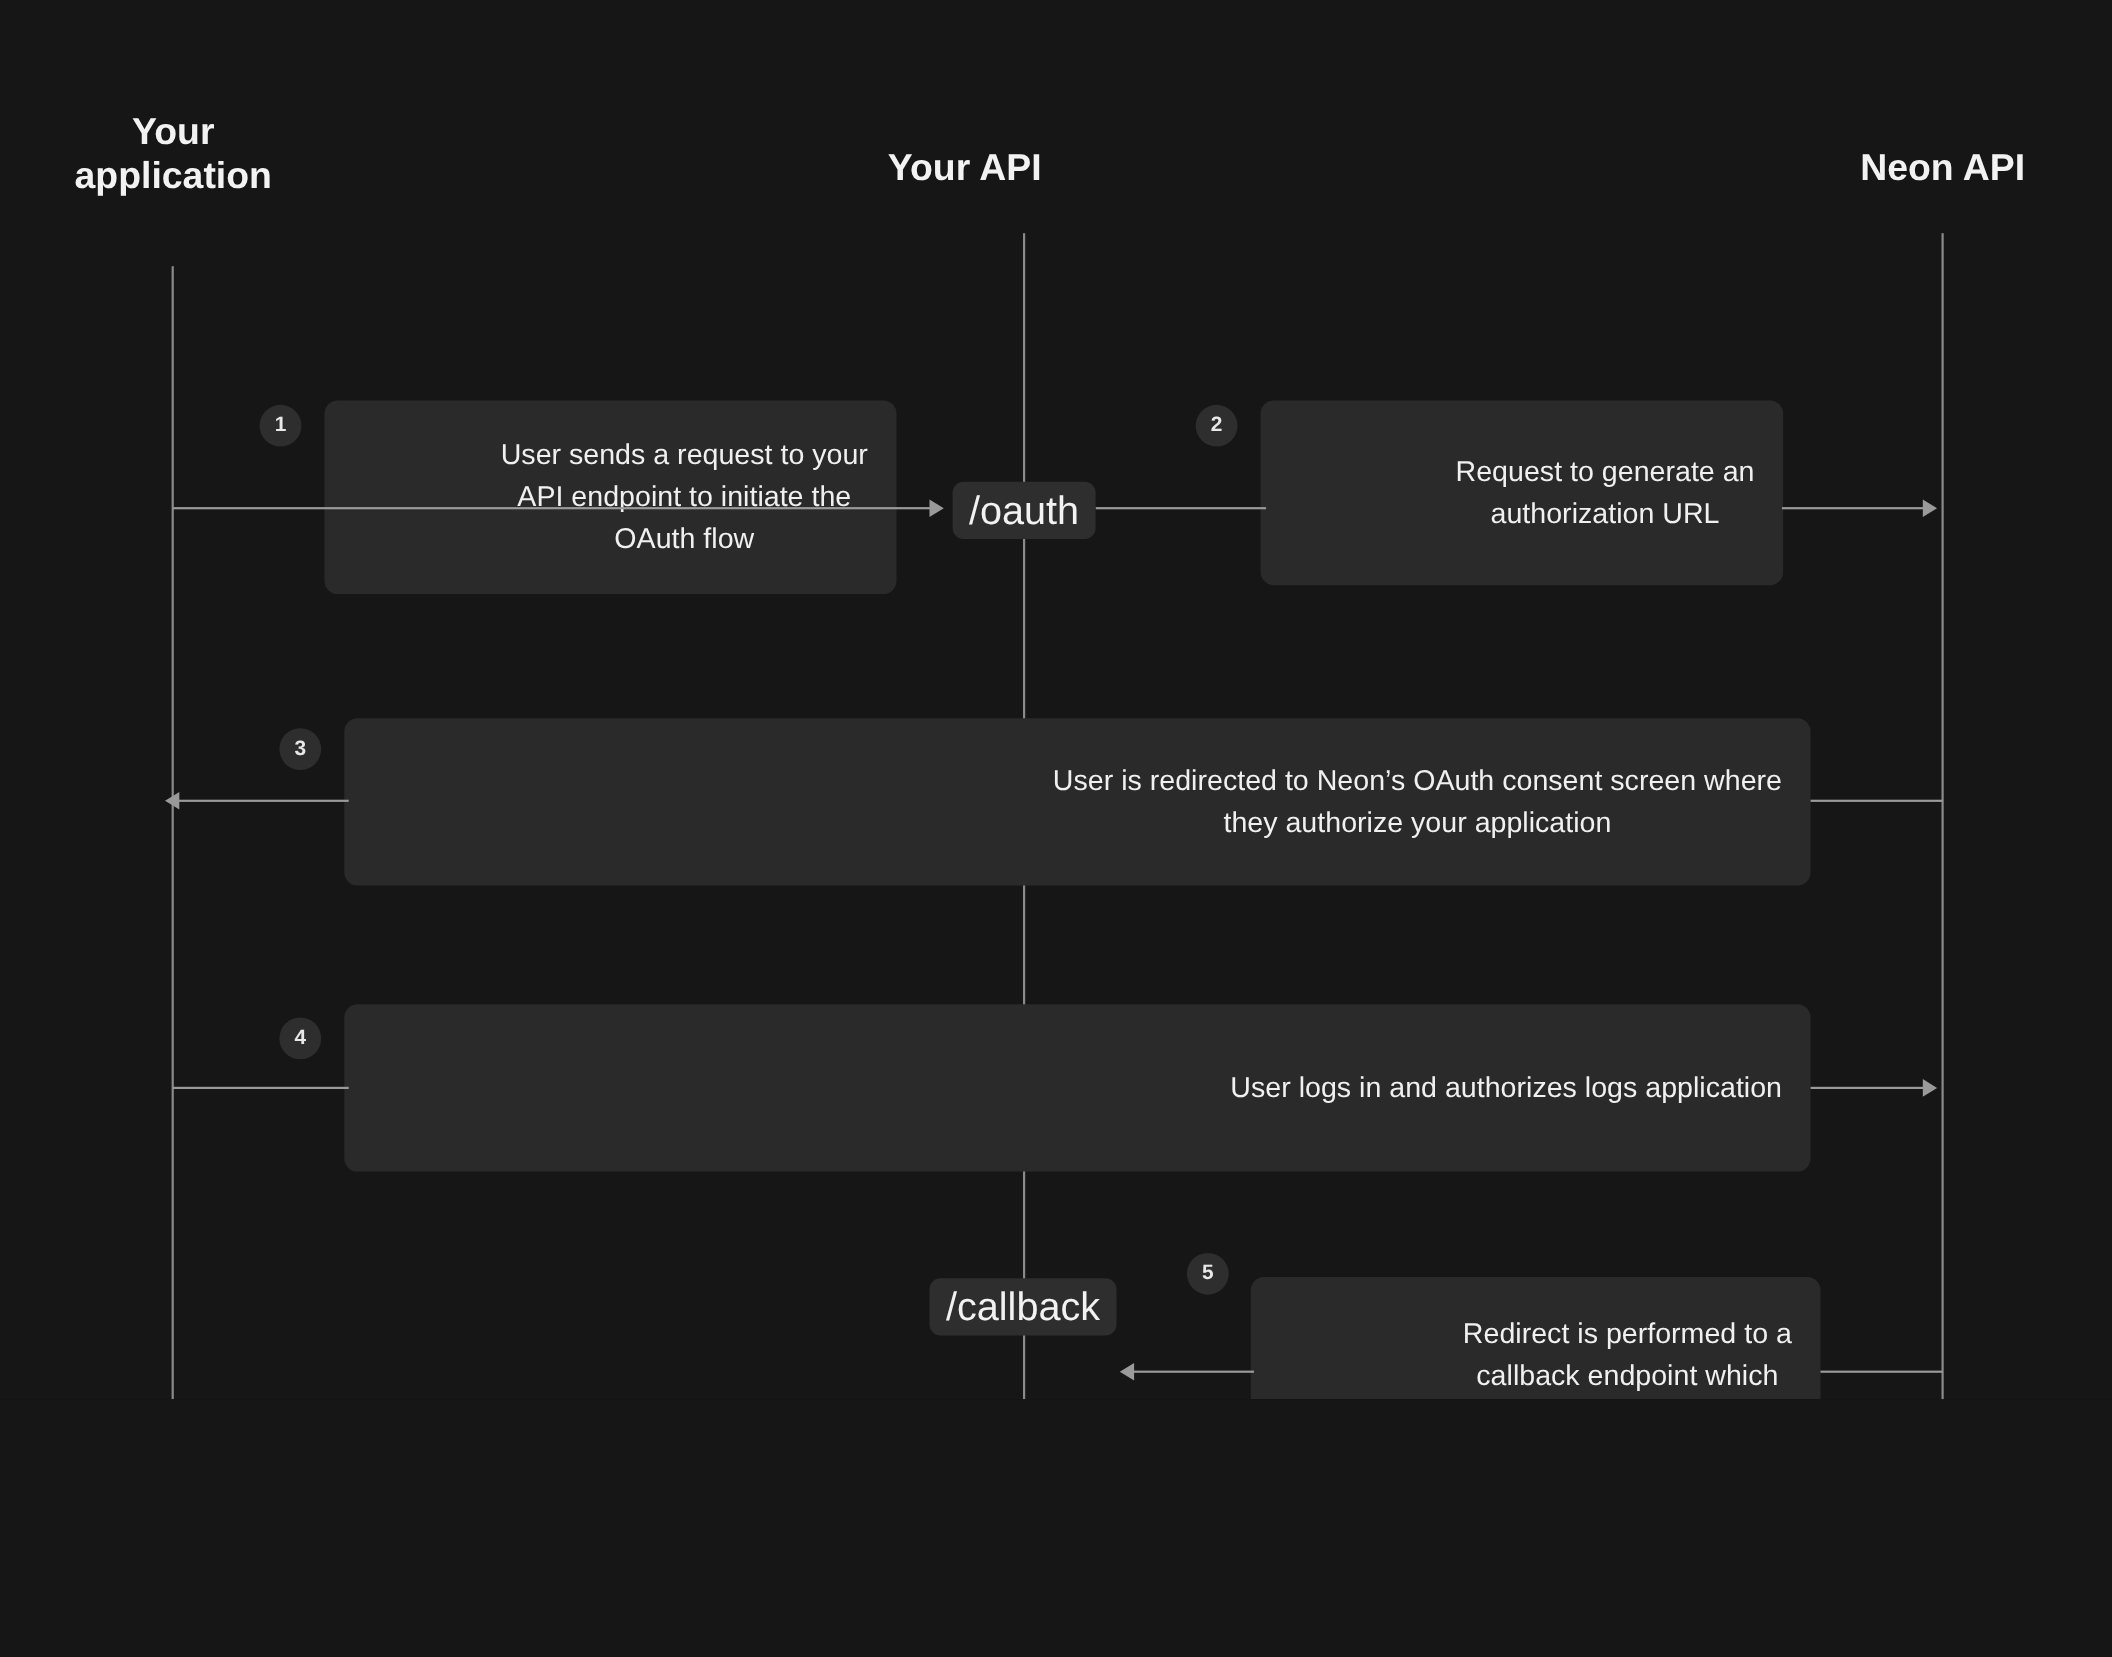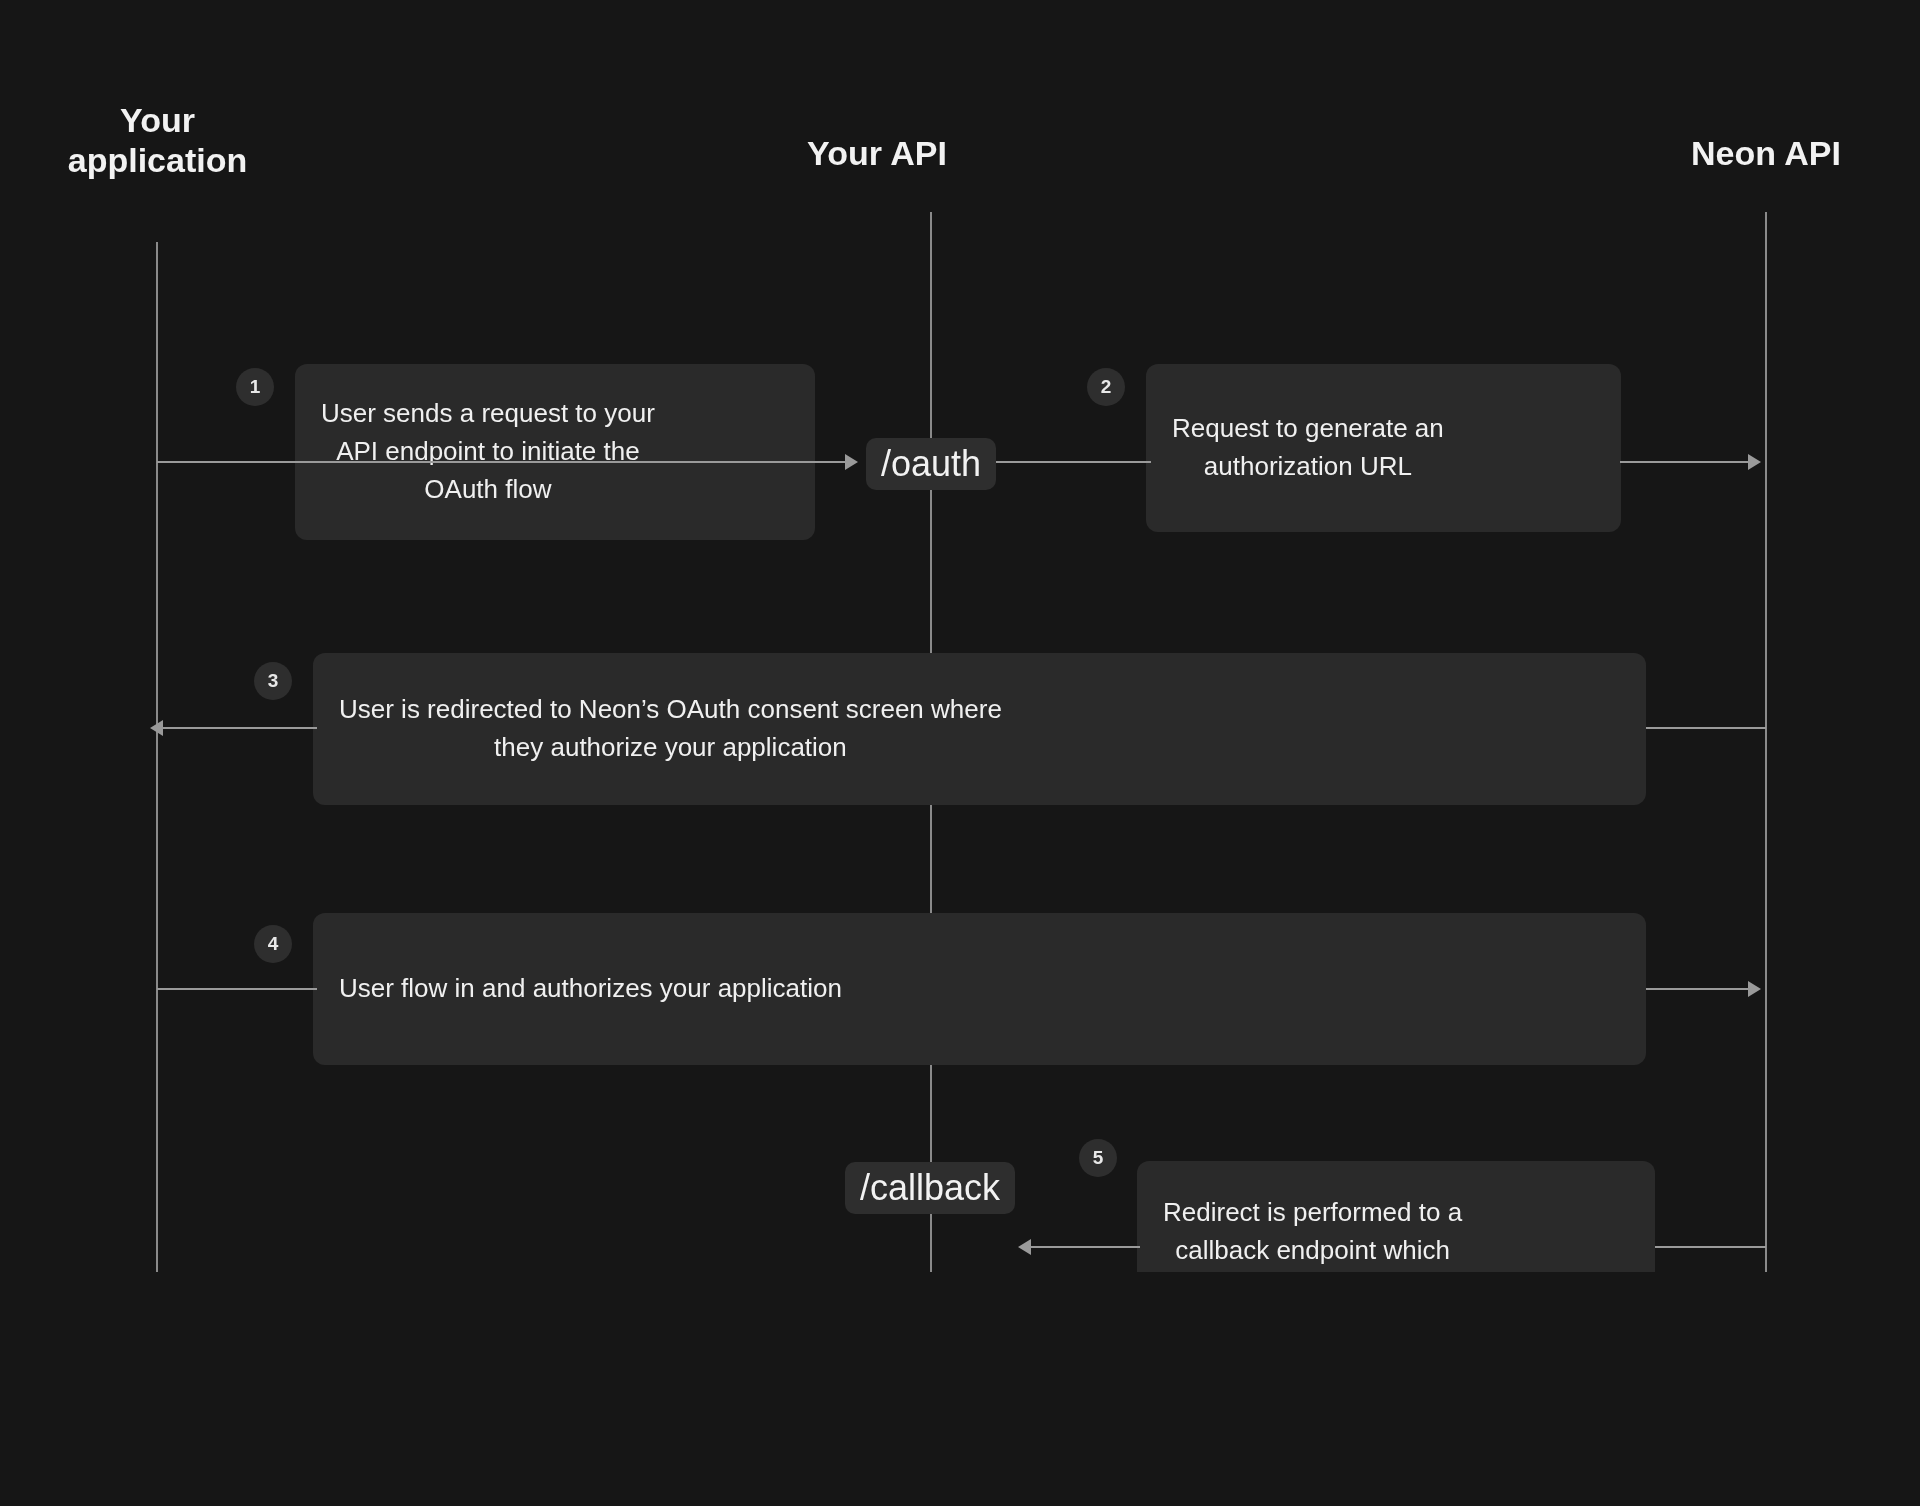--- a/index.html
+++ b/index.html
@@ -35,21 +35,21 @@
     white-space: pre-line;
   }
 
   
   .step-box {
     position: absolute;
     background: #2a2a2a;
     border-radius: 12px;
     display: flex;
     align-items: center;
-    justify-content: flex-start;
+    justify-content: flex-end;
     box-sizing: border-box;
     padding: 10px 26px;
   }
   .step-text {
     color: #f0f0f0;
     font-size: 26px;
     line-height: 1.45;
     text-align: center;
     white-space: pre-line;
   }
@@ -162,21 +162,21 @@
 they authorize your application</div>
   </div>
 
   <div class="conn" style="left:157px; top:988px; width:160px;"></div>
   <div class="conn" style="left:1646px; top:988px; width:104px;"></div>
   <div class="arrowhead right" style="left:1748px; top:981px;"></div>
 
   <div class="badge" style="left:254px; top:925px;">4</div>
 
   <div class="step-box" style="left:313px; top:913px; width:1333px; height:152px;">
-    <div class="step-text">User flow in and authorizes your application</div>
+    <div class="step-text">User logs in and authorizes logs application</div>
   </div>
 
   <div class="pill" style="left:845px; top:1162px; width:170px; height:52px; padding:0;text-align:right;">
     <span>/callback</span>
   </div>
 
   <div class="conn" style="left:1030px; top:1246px; width:110px;"></div>
   <div class="arrowhead left" style="left:1018px; top:1239px;"></div>
   <div class="conn" style="left:1655px; top:1246px; width:111px;"></div>
 

